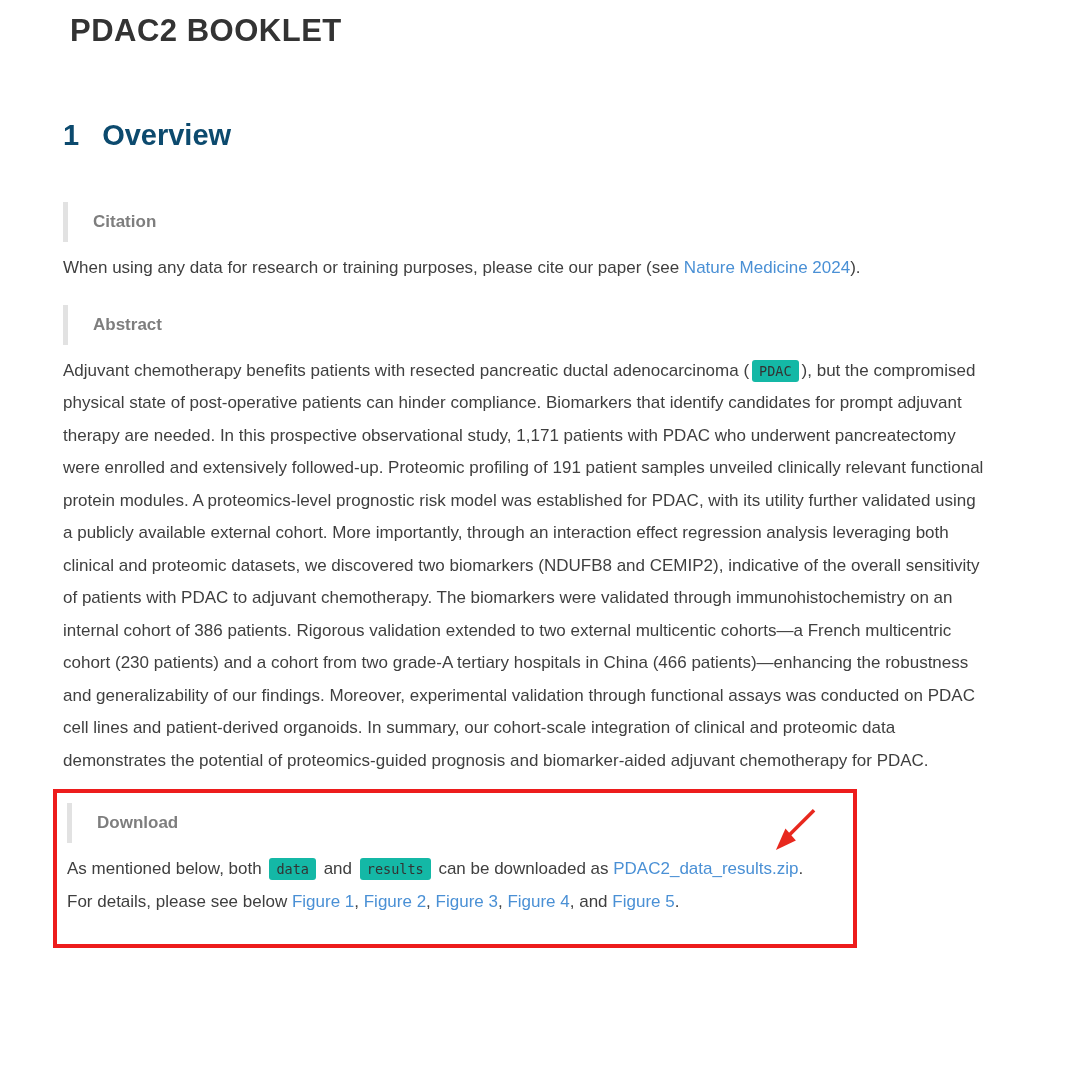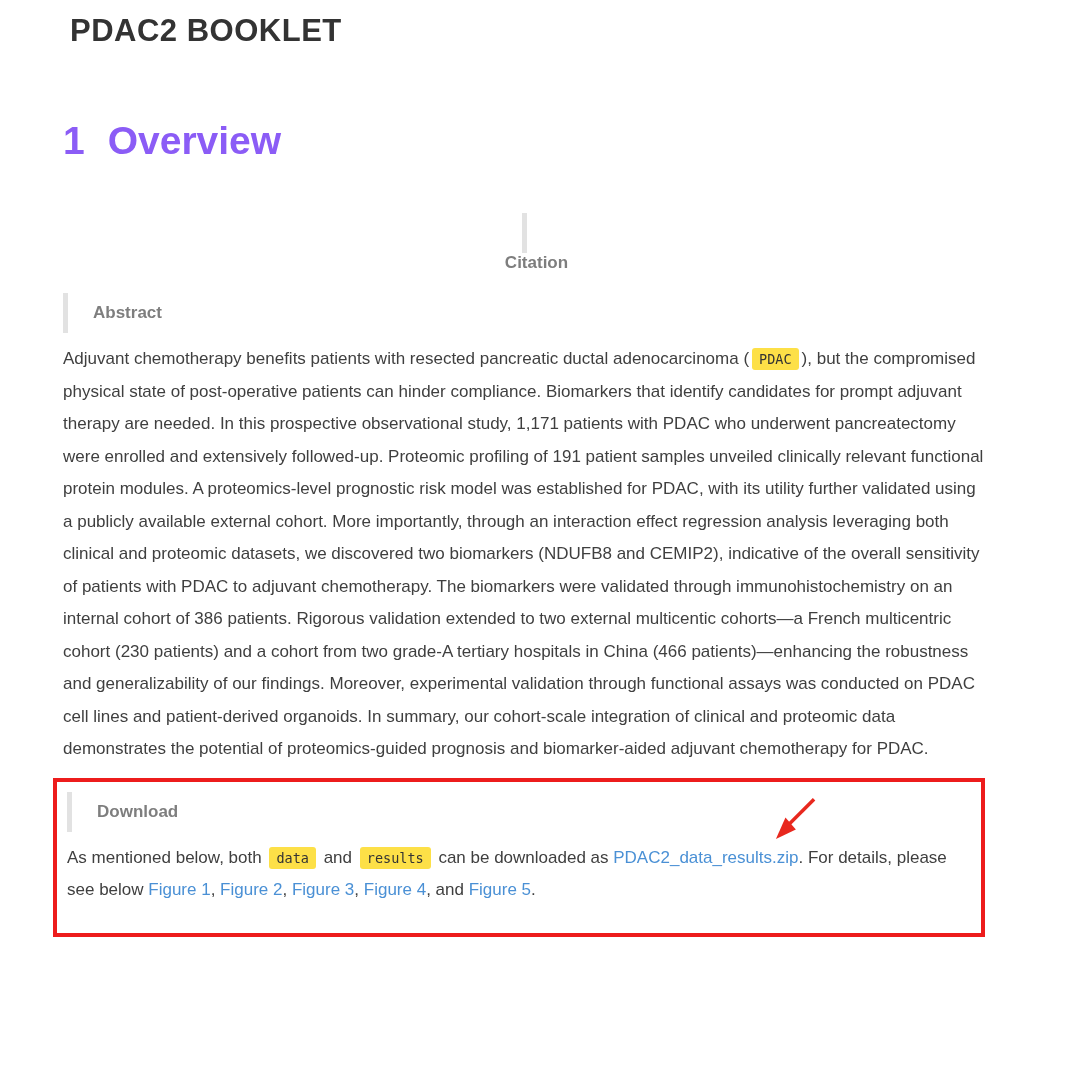--- a/index.html
+++ b/index.html
@@ -15,70 +15,70 @@
     padding: 6px 95px 0 63px;
   }
   .book-title {
     font-size: 31px;
     font-weight: bold;
     color: #333333;
     margin: 7px;
     letter-spacing: 0.5px;
   }
   .section-heading {
-    font-size: 39px;
+    font-size: 29px;
     font-weight: bold;
-    color: #8b5cf6;
+    color: #0c4a6e;
     margin: 70px 0 0 0;
   }
   .section-number { margin-right: 23px; }
   .label-block {
     display: flex;
     align-items: center;
   }
   .label-bar {
     width: 5px;
     height: 40px;
     background: #e2e2e2;
     flex: 0 0 auto;
   }
   .label-text {
     font-size: 17px;
     font-weight: bold;
     color: #7e7e7e;
     padding-left: 25px;
   }
-  .mt-citation { margin-top: 50px; flex-direction: column; }
+  .mt-citation { margin-top: 50px; }
   .mt-abstract { margin-top: 20px; text-align: center; }
   .body-par {
     font-size: 17px;
     line-height: 32.5px;
     color: #3f3f3f;
     margin: 10px 0 0 0;
   }
   a.lnk {
     color: #4a90d5;
     text-decoration: none;
     cursor: pointer;
   }
   code.codespan {
     font-family: "DejaVu Sans Mono", monospace;
     font-size: 13.5px;
-    background: #fde047;
+    background: #14b8a6;
     color: #333333;
     padding: 3px 7px;
     border-radius: 3px;
     margin: 0 3px;
   }
   .download-box {
     position: relative;
     margin: 12px 0 0 -10px;
     border: 4px solid #ed1c1c;
     padding: 10px 24px 26px 10px;
-    width: 932px;
+    width: 804px;
   }
   .download-box .label-block { margin-top: 0; }
   .annotation-arrow {
     position: absolute;
     left: 712px;
     top: 12px;
     width: 52px;
     height: 52px;
     pointer-events: none;
   }
@@ -91,20 +91,21 @@
   <h1 class="book-title">PDAC2 BOOKLET</h1>
 
   <h2 class="section-heading">
     <span class="section-number">1</span><span>Overview</span>
   </h2>
 
   <div class="label-block mt-citation">
     <span class="label-bar"></span>
     <span class="label-text">Citation</span>
   </div>
+  <p class="body-par"><span>When using any data for research or training purposes, please cite our paper (see </span><a href="#" class="lnk">Nature Medicine 2024</a><span>).</span></p>
 
   <div class="label-block mt-abstract">
     <span class="label-bar"></span>
     <span class="label-text">Abstract</span>
   </div>
   <p class="body-par"><span>Adjuvant chemotherapy benefits patients with resected pancreatic ductal adenocarcinoma (</span><code class="codespan">PDAC</code><span>), but the compromised physical state of post-operative patients can hinder compliance. Biomarkers that identify candidates for prompt adjuvant therapy are needed. In this prospective observational study, 1,171 patients with PDAC who underwent pancreatectomy were enrolled and extensively followed-up. Proteomic profiling of 191 patient samples unveiled clinically relevant functional protein modules. A proteomics-level prognostic risk model was established for PDAC, with its utility further validated using a publicly available external cohort. More importantly, through an interaction effect regression analysis leveraging both clinical and proteomic datasets, we discovered two biomarkers (NDUFB8 and CEMIP2), indicative of the overall sensitivity of patients with PDAC to adjuvant chemotherapy. The biomarkers were validated through immunohistochemistry on an internal cohort of 386 patients. Rigorous validation extended to two external multicentic cohorts—a French multicentric cohort (230 patients) and a cohort from two grade-A tertiary hospitals in China (466 patients)—enhancing the robustness and generalizability of our findings. Moreover, experimental validation through functional assays was conducted on PDAC cell lines and patient-derived organoids. In summary, our cohort-scale integration of clinical and proteomic data demonstrates the potential of proteomics-guided prognosis and biomarker-aided adjuvant chemotherapy for PDAC.</span></p>
 
   <div class="download-box">
     <div class="label-block">
       <span class="label-bar"></span>

